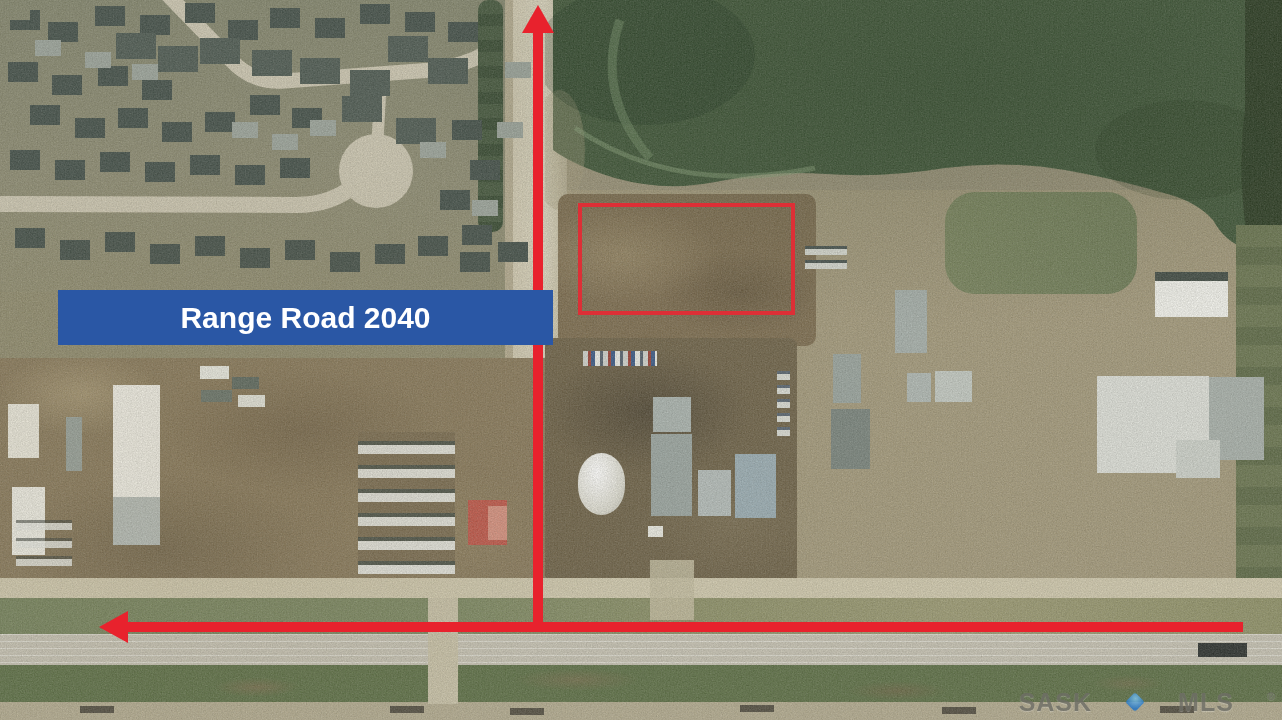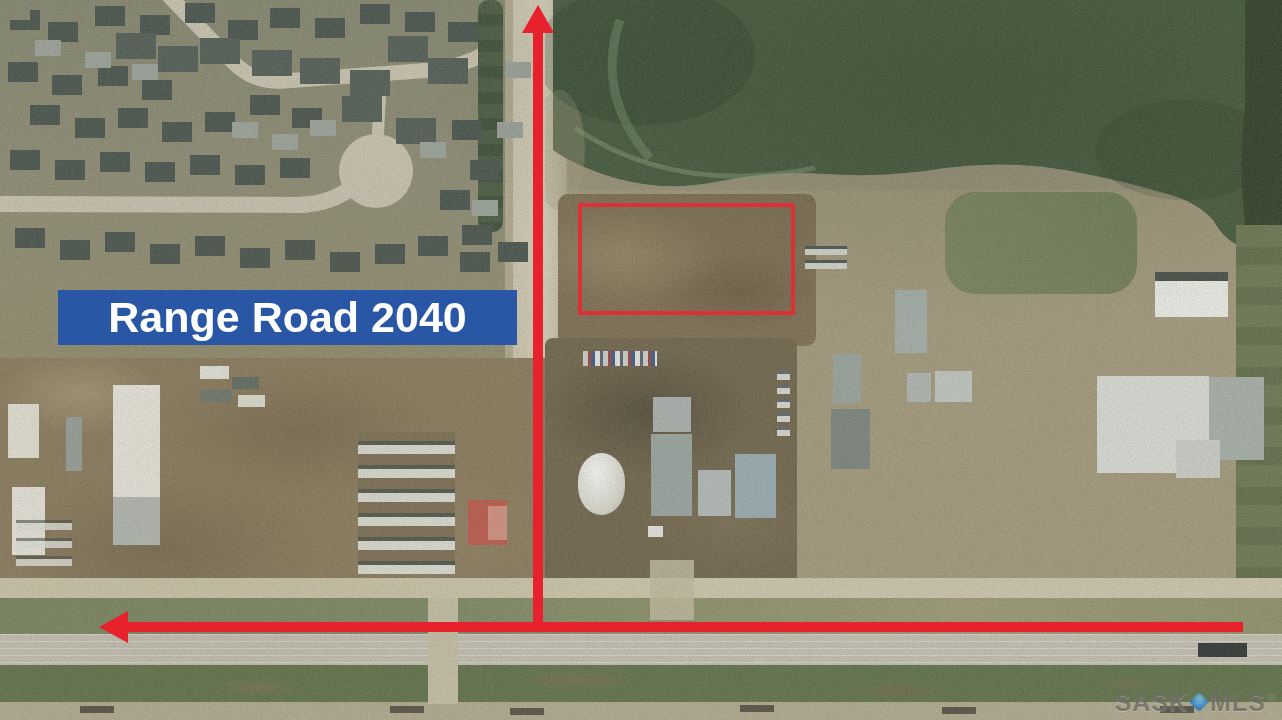--- a/index.html
+++ b/index.html
@@ -102,26 +102,26 @@
   .n-head{left:522px;top:5px;width:0;height:0;z-index:6;
     border-left:16px solid transparent;border-right:16px solid transparent;
     border-bottom:28px solid var(--annotation-red,#e8222d);}
   .w-shaft{left:116px;top:622px;width:1127px;height:10px;background:var(--annotation-red,#e8222d);z-index:6;}
   .w-head{left:99px;top:611px;width:0;height:0;z-index:6;
     border-top:16px solid transparent;border-bottom:16px solid transparent;
     border-right:29px solid var(--annotation-red,#e8222d);}
 
   .banner{background:var(--banner-blue,#2a57a5);color:#fff;font-weight:bold;
     display:flex;align-items:center;justify-content:center;z-index:7;white-space:nowrap;}
-  .banner-rr{left:58px;top:290px;width:459px;height:55px;font-size:43px;}
+  .banner-rr{left:58px;top:290px;width:495px;height:55px;font-size:30px;}
   .banner-bw{left:742px;top:568px;width:501px;height:59px;font-size:44px;}
 
   .watermark{right:6px;top:688px;height:28px;z-index:8;display:flex;align-items:center;
     font-size:25px;font-weight:bold;letter-spacing:1px;color:var(--watermark-gray,#6e6e66);
-    opacity:.8;text-shadow:0 1px 1px rgba(255,255,255,.3);}
+    opacity:.8;text-shadow:0 1px 1px rgba(255,255,255,.3);gap:32px;}
   .pin{width:14px;height:14px;margin:0 4px;border-radius:3px;transform:rotate(45deg);
     background:radial-gradient(circle at 35% 30%,#85c9ef,var(--pin-blue,#1e73c8) 75%);}
   .reg{font-size:11px;align-self:flex-start;margin-top:2px;margin-left:1px;}
 </style>
 </head>
 <body>
 
 <div class="screen">
 
   <div>

